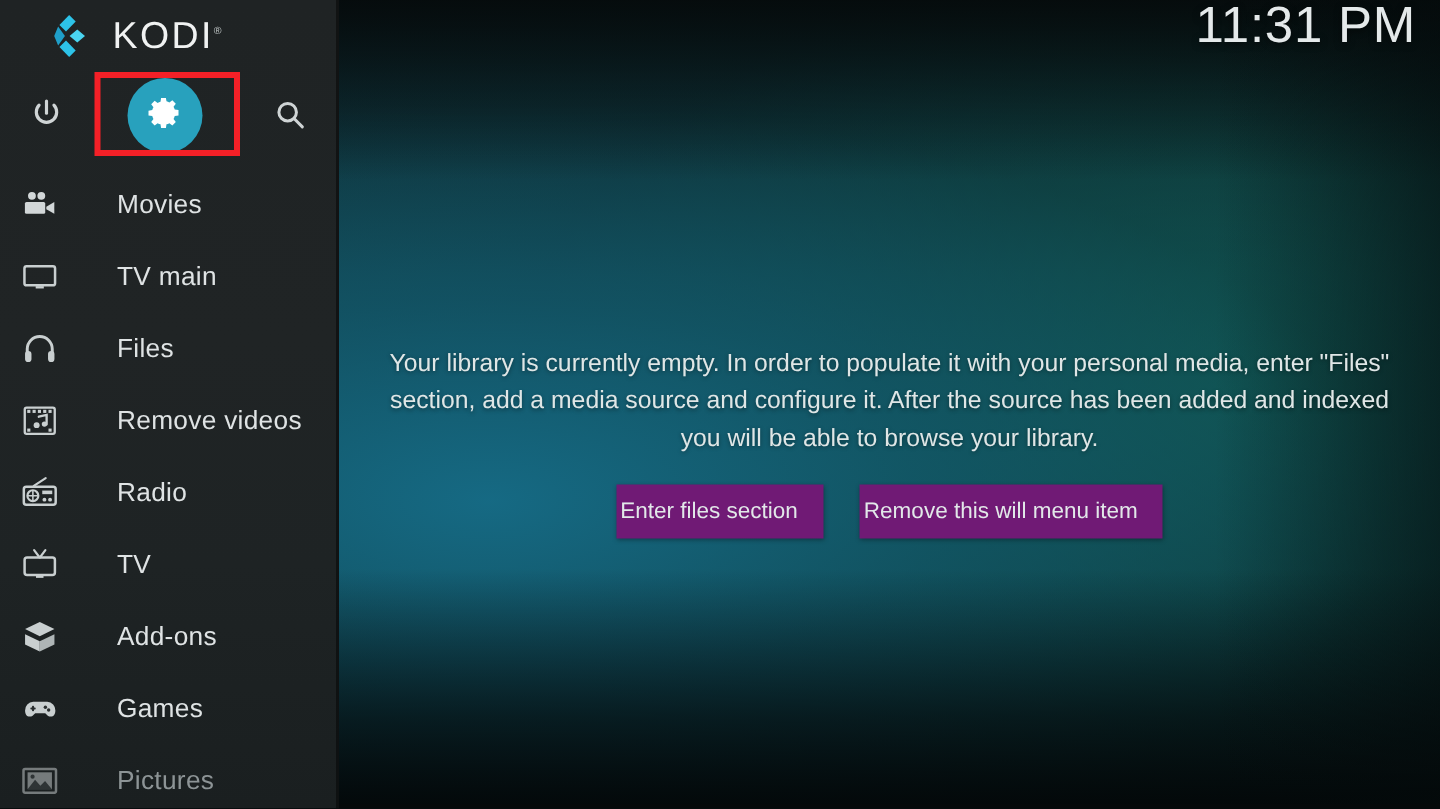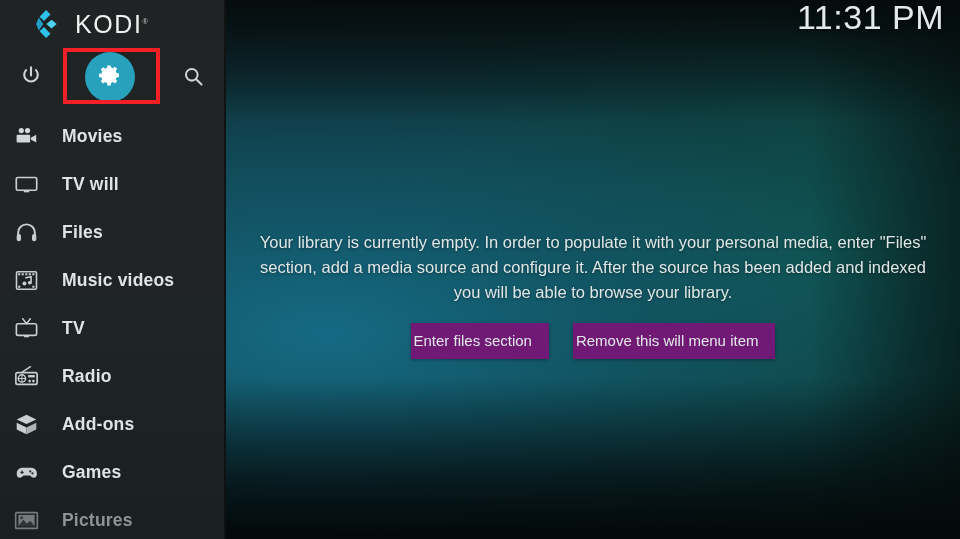--- a/index.html
+++ b/index.html
@@ -92,22 +92,22 @@
   .mitem {
     position:relative; height:48px; display:flex; align-items:center;
   }
   .micon {
     width:48px; min-width:48px; height:48px;
     display:flex; align-items:center; justify-content:center;
     margin-left:2px;
   }
   .micon svg { display:block; }
   .mlabel {
-    color:#dfe3e4; font-size:17.5px; font-weight:700;
-    margin-left:12px; letter-spacing:0.2px; white-space:nowrap;
+    color:#dfe3e4; font-size:17.5px; font-weight:400;
+    margin-left:28px; letter-spacing:0.2px; white-space:nowrap;
   }
   .mitem.dim .mlabel { color:#8d9496; }
   .mitem.dim .micon { opacity:0.52; }
 
   
   .clock {
     position:absolute; right:16px; top:-2px; z-index:6;
     color:#e4e9ea; font-size:34px; font-weight:300; letter-spacing:0.5px;
     text-shadow:0 1px 5px rgba(0,0,0,0.55);
   }
@@ -219,21 +219,21 @@
         <span class="mlabel">Movies</span>
       </div>
 
       <div class="mitem">
         <span class="micon">
           <svg width="25" height="25" viewBox="0 0 24 24">
             <rect x="2.2" y="5.3" width="19.6" height="12.2" rx="1.4" stroke="#c9cfd0" stroke-width="1.6" fill="none"></rect>
             <rect x="9.4" y="18" width="5.2" height="1.5" fill="#c9cfd0"></rect>
           </svg>
         </span>
-        <span class="mlabel">TV will</span>
+        <span class="mlabel">TV main</span>
       </div>
 
       <div class="mitem">
         <span class="micon">
           <svg width="25" height="25" viewBox="0 0 24 24">
             <path d="M4 16.3 V12.2 a8 8 0 0 1 16 0 v4.1" stroke="#c9cfd0" stroke-width="1.9" fill="none" stroke-linecap="round"></path>
             <rect x="2.6" y="13.4" width="4.1" height="7.1" rx="2" fill="#c9cfd0"></rect>
             <rect x="17.3" y="13.4" width="4.1" height="7.1" rx="2" fill="#c9cfd0"></rect>
           </svg>
         </span>
@@ -251,52 +251,52 @@
                 <rect x="14.2" y="5" width="2" height="2"></rect>
               <rect x="17.6" y="5" width="2" height="2"></rect>
               <rect x="4" y="17" width="2" height="2"></rect>
                 <rect x="17.6" y="17" width="2" height="2"></rect>
             </g>
             <path d="M11.4 9.4 L16.4 8.3 V14.3" stroke="#c9cfd0" stroke-width="1.5" fill="none" stroke-linecap="round"></path>
             <circle cx="10" cy="14.8" r="1.9" fill="#c9cfd0"></circle>
             <circle cx="15" cy="14.1" r="1.7" fill="#c9cfd0"></circle>
           </svg>
         </span>
-        <span class="mlabel">Music videos</span>
-      </div>
-
-      <div class="mitem">
-        <span class="micon">
-          <svg width="25" height="25" viewBox="0 0 24 24">
-            <path d="M8.4 2.6 L11.8 7.2 M15.6 2.6 L12.2 7.2" stroke="#c9cfd0" stroke-width="1.4" stroke-linecap="round" fill="none"></path>
-            <rect x="2.3" y="7.4" width="19.4" height="11.2" rx="1.6" stroke="#c9cfd0" stroke-width="1.6" fill="none"></rect>
-            <rect x="9.6" y="19" width="4.8" height="1.4" fill="#c9cfd0"></rect>
-          </svg>
-        </span>
-        <span class="mlabel">TV</span>
+        <span class="mlabel">Remove videos</span>
       </div>
 
       <div class="mitem">
         <span class="micon">
           <svg width="25" height="25" viewBox="0 0 24 24">
             <path d="M15.8 2.6 L8.2 7.6" stroke="#c9cfd0" stroke-width="1.4" stroke-linecap="round" fill="none"></path>
             <rect x="1.8" y="8.2" width="20.4" height="11.4" rx="1.6" stroke="#c9cfd0" stroke-width="1.6" fill="none"></rect>
             <circle cx="7.6" cy="13.9" r="3.5" stroke="#c9cfd0" stroke-width="1.4" fill="none"></circle>
             <path d="M4.1 13.9 H11.1 M7.6 10.4 V17.4" stroke="#c9cfd0" stroke-width="1" fill="none"></path>
             <rect x="13.6" y="10.6" width="6.4" height="2.3" fill="#c9cfd0"></rect>
             <circle cx="15" cy="16.4" r="1.25" fill="#c9cfd0"></circle>
             <circle cx="18.6" cy="16.4" r="1.25" fill="#c9cfd0"></circle>
           </svg>
         </span>
         <span class="mlabel">Radio</span>
       </div>
 
       <div class="mitem">
         <span class="micon">
           <svg width="25" height="25" viewBox="0 0 24 24">
+            <path d="M8.4 2.6 L11.8 7.2 M15.6 2.6 L12.2 7.2" stroke="#c9cfd0" stroke-width="1.4" stroke-linecap="round" fill="none"></path>
+            <rect x="2.3" y="7.4" width="19.4" height="11.2" rx="1.6" stroke="#c9cfd0" stroke-width="1.6" fill="none"></rect>
+            <rect x="9.6" y="19" width="4.8" height="1.4" fill="#c9cfd0"></rect>
+          </svg>
+        </span>
+        <span class="mlabel">TV</span>
+      </div>
+
+      <div class="mitem">
+        <span class="micon">
+          <svg width="25" height="25" viewBox="0 0 24 24">
             <path d="M12 2.6 L21.4 7.1 L12 11.6 L2.6 7.1 Z" fill="#c9cfd0"></path>
             <path d="M2.6 10.4 L12 14.9 L12 21.4 L2.6 16.9 Z" fill="#c9cfd0"></path>
             <path d="M21.4 10.4 L12 14.9 L12 21.4 L21.4 16.9 Z" fill="#aeb5b6"></path>
           </svg>
         </span>
         <span class="mlabel">Add-ons</span>
       </div>
 
       <div class="mitem">
         <span class="micon">

